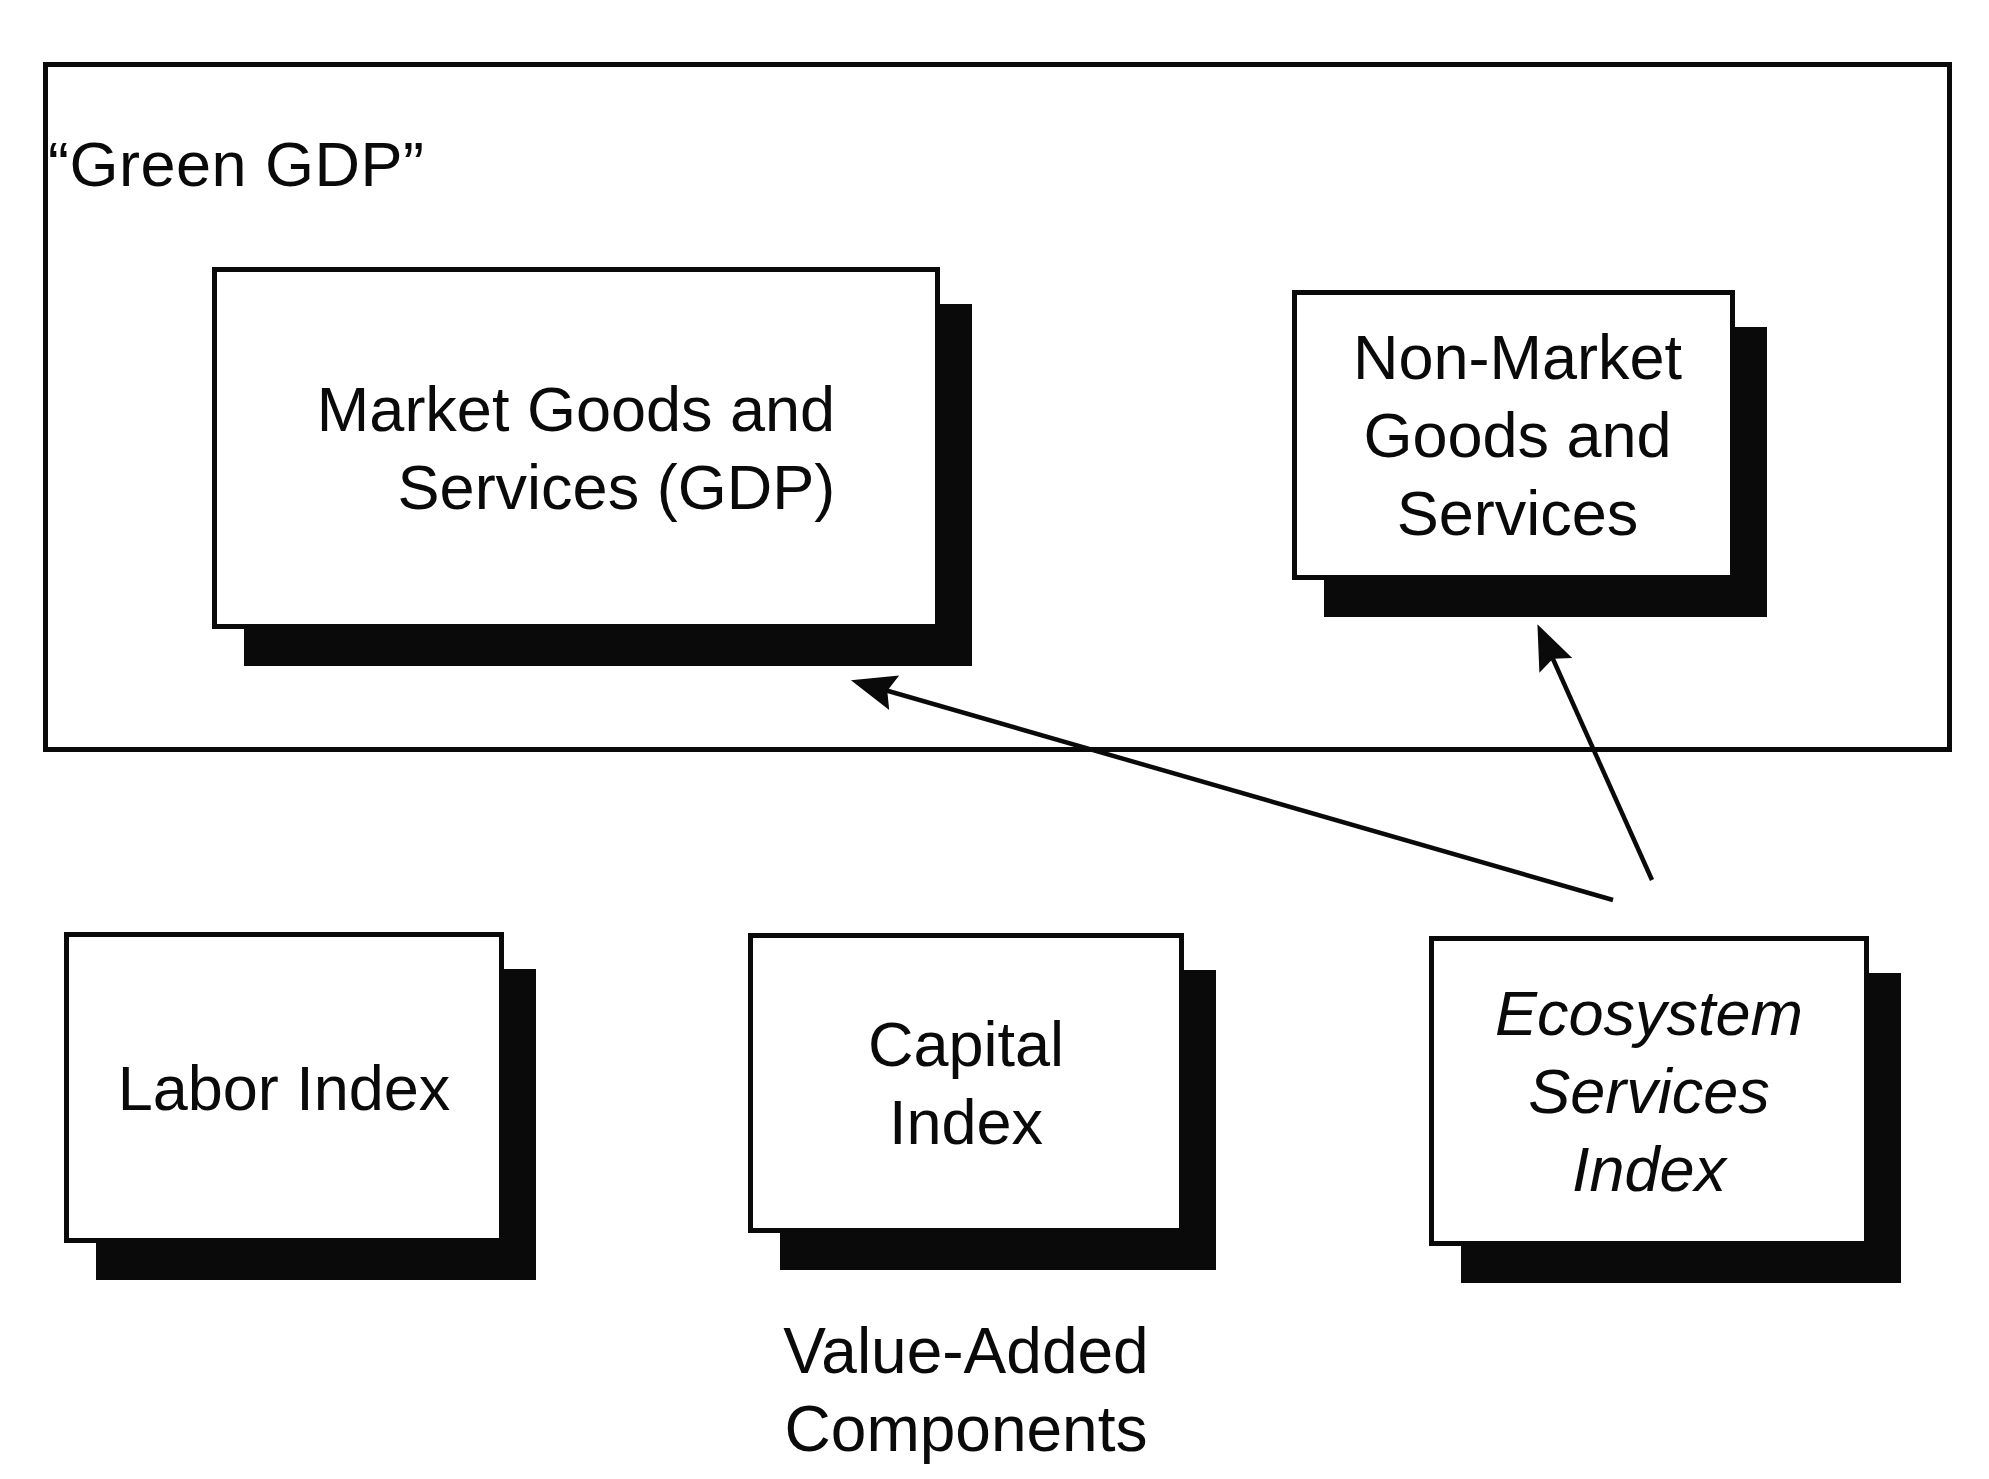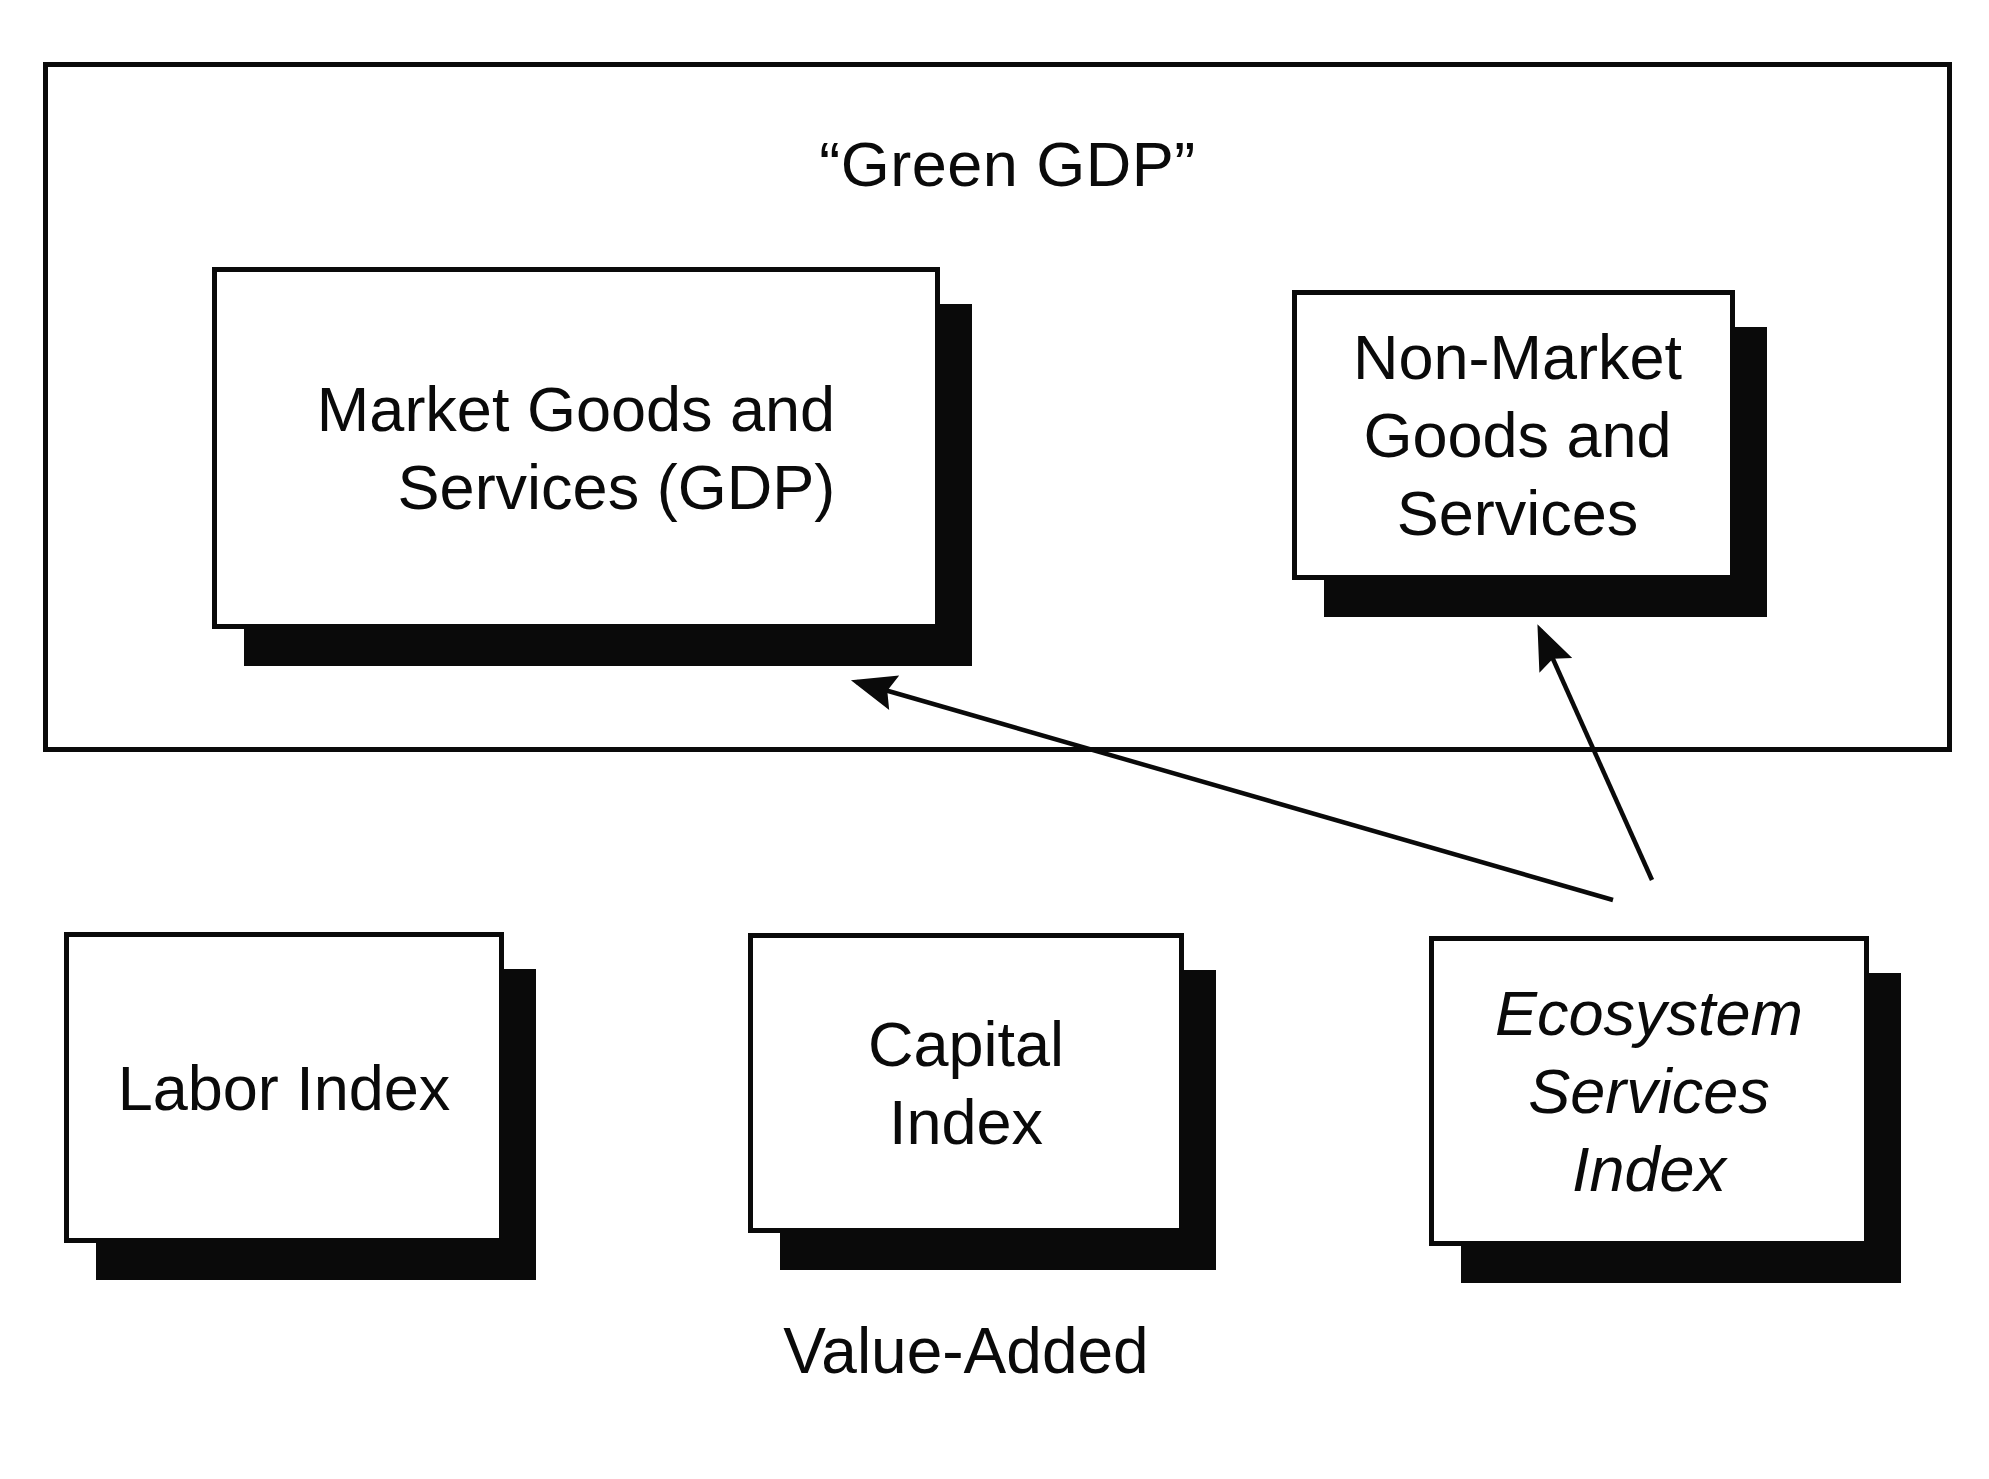--- a/index.html
+++ b/index.html
@@ -25,25 +25,23 @@
     left:43px; top:62px;
     width:1909px; height:690px;
     border:5px solid var(--ink);
     box-sizing:border-box;
     background:var(--paper);
   }
   .diagram-title{
     position:absolute;
     left:0; right:0;
     top:58px;
-    text-align:center;
     font-size:63px;
     line-height:78px;
     letter-spacing:0.5px;
-    padding-left:20px;
   }
   .node{
     position:absolute;
     background:var(--paper);
     border:5px solid var(--ink);
     box-sizing:border-box;
     box-shadow:32px 37px 0 0 var(--ink);
     display:flex;
     align-items:center;
     justify-content:center;
@@ -119,20 +117,21 @@
   <div class="node box-ecosystem">
     <div class="label">
       <span>Ecosystem</span>
       <span>Services</span>
       <span>Index</span>
     </div>
   </div>
 
   <div class="caption">
     <span>Value-Added</span>
+    <span>Components</span>
   </div>
 
   <svg class="arrows-layer" viewBox="0 0 1989 1479" xmlns="http://www.w3.org/2000/svg">
     <defs>
       <marker id="arrowhead" markerUnits="userSpaceOnUse" markerWidth="54" markerHeight="36" viewBox="0 0 10 8" refX="8.6" refY="4" orient="auto">
         <path d="M0,0 L10,4 L0,8 L1.6,4 z" fill="var(--ink)"></path>
       </marker>
     </defs>
     <line marker-end="url(#arrowhead)" x1="1613" y1="900" x2="857" y2="682"></line>
     <line marker-end="url(#arrowhead)" x1="1652" y1="880" x2="1540" y2="630"></line>

